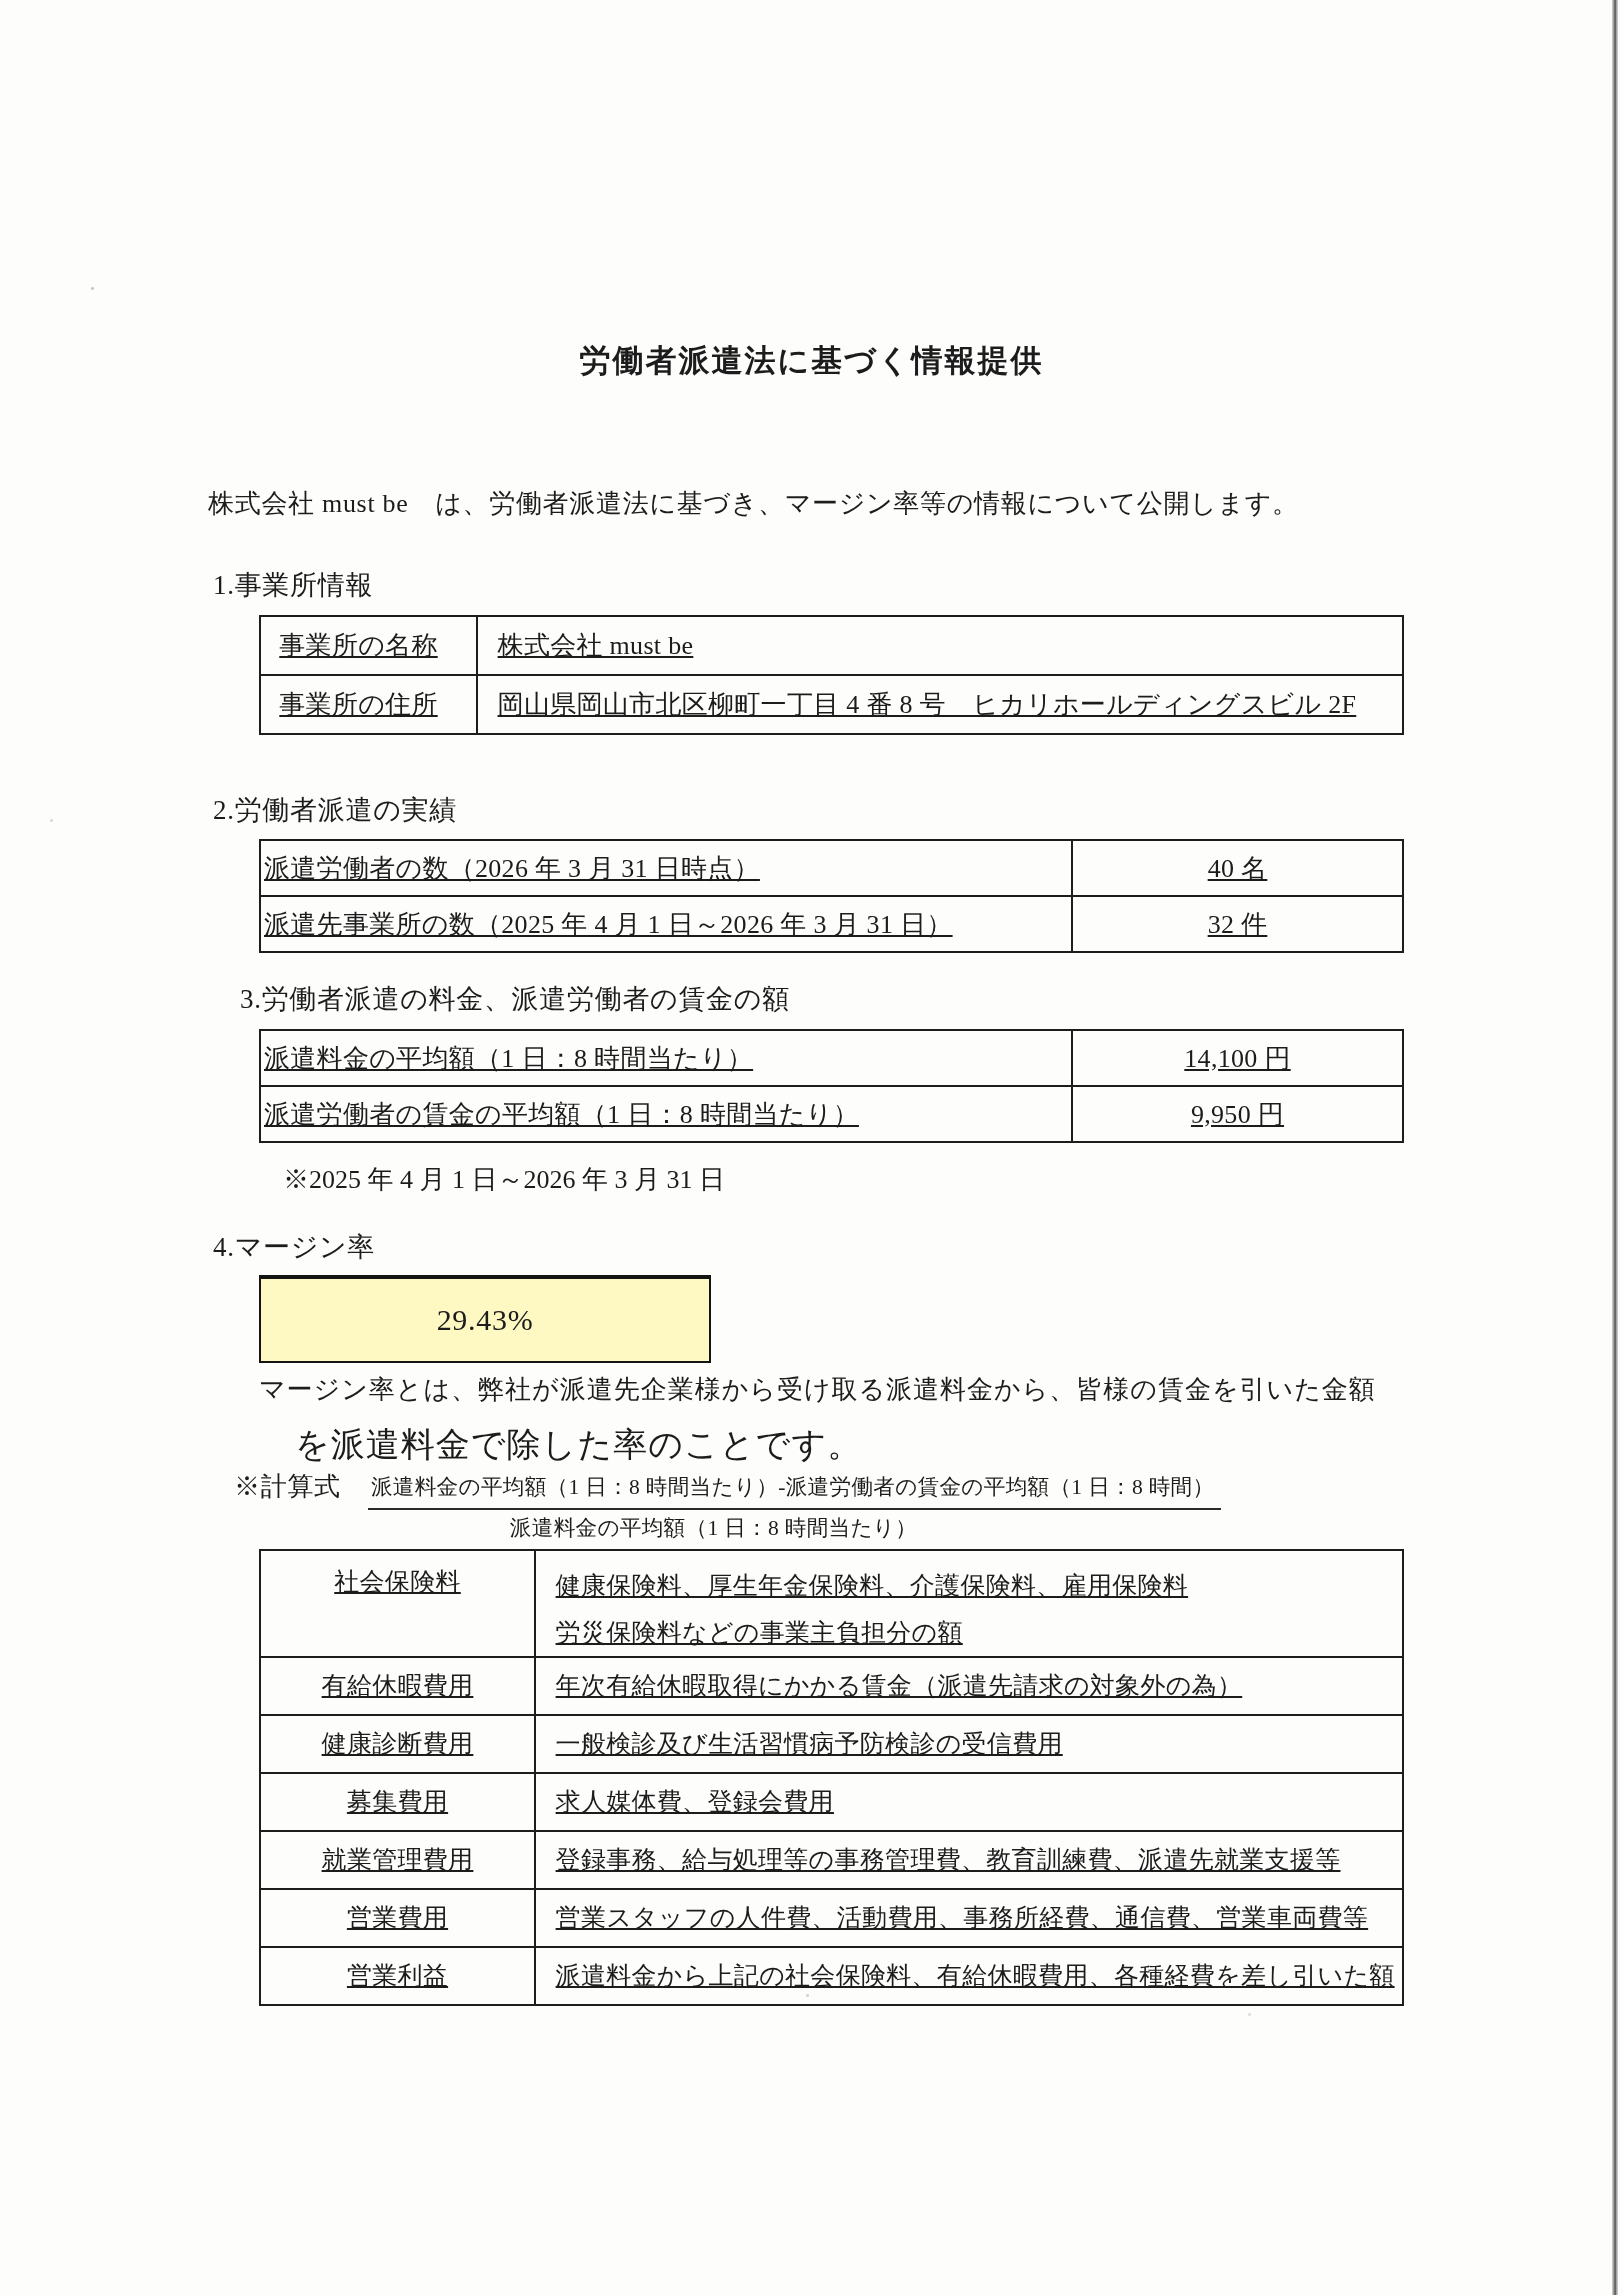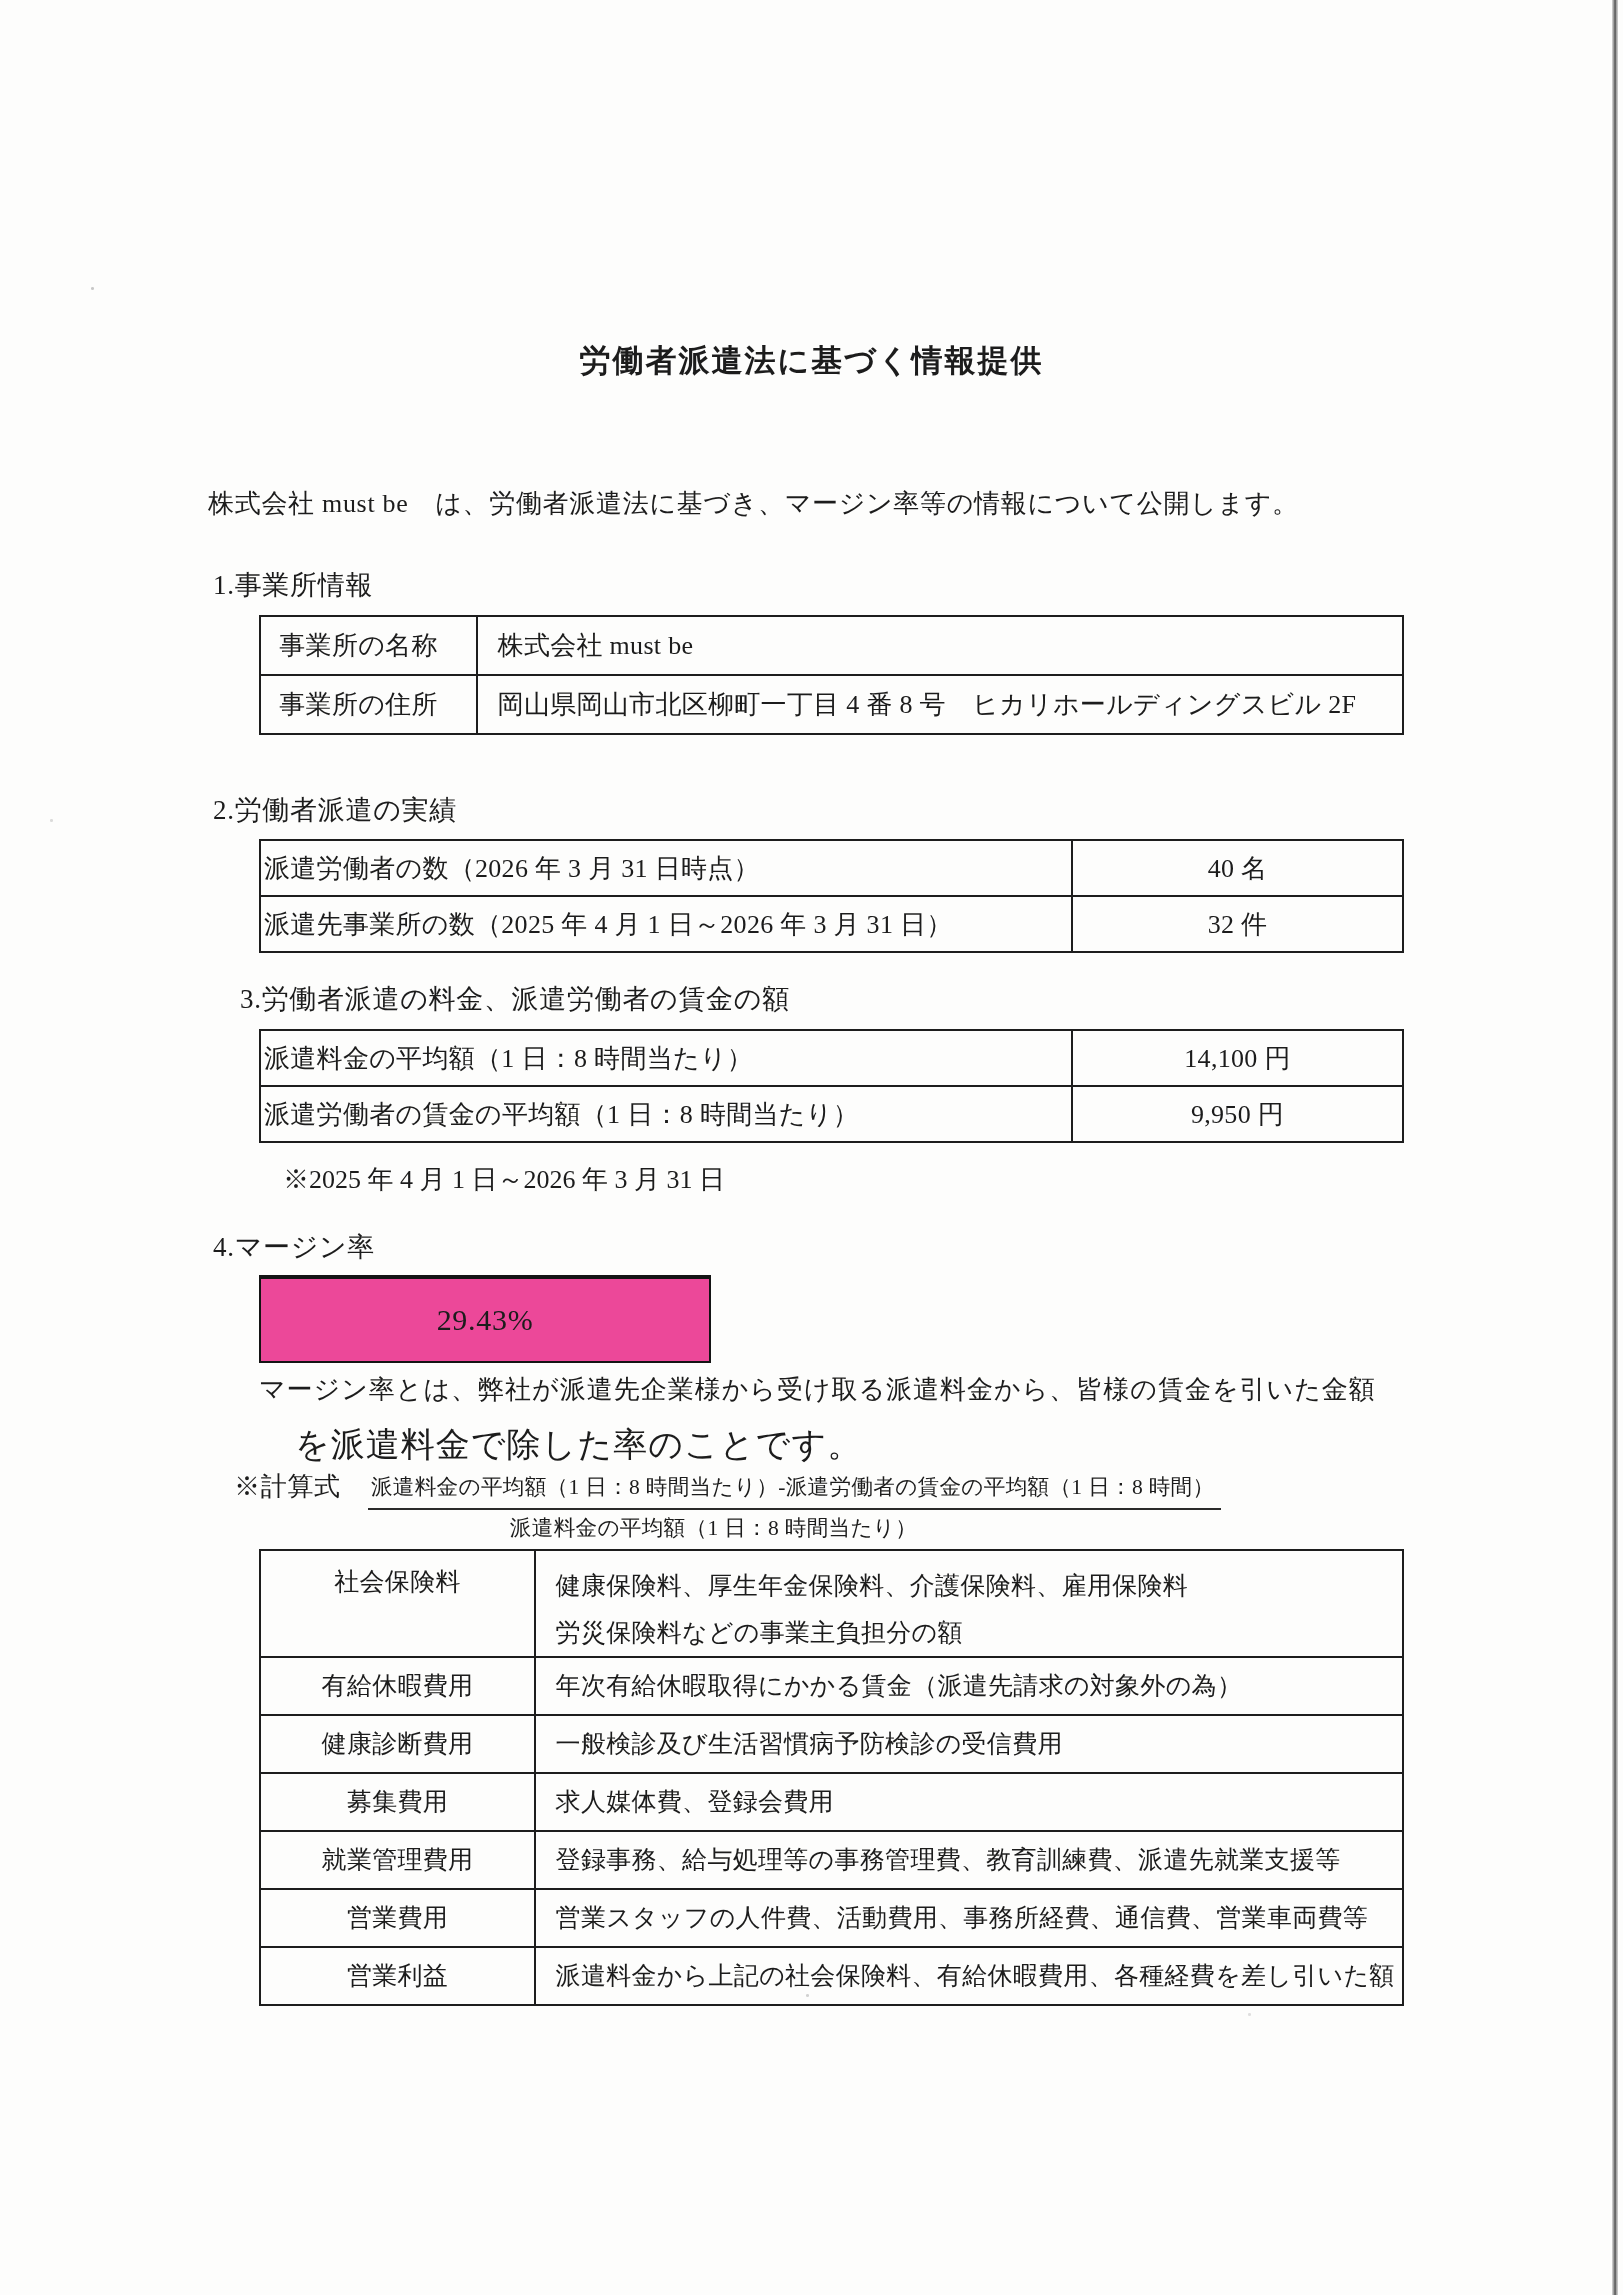--- a/index.html
+++ b/index.html
@@ -58,20 +58,21 @@
   .sh4 { top: 1229px; }
 
   
   table.doc {
     position: absolute;
     left: 259px;
     width: 1145px;
     border-collapse: collapse;
     table-layout: fixed;
     font-size: 26px;
+    text-decoration: underline;
   }
   table.doc td {
     border: 2px solid #1d1d1d;
     vertical-align: middle;
     letter-spacing: 0.3px;
   }
   table.t1 { top: 615px; }
   table.t1 td { height: 59px; }
   table.t1 .lbl { width: 217px; padding-left: 18.3px; }
   table.t1 .val { padding-left: 19.6px; }
@@ -91,21 +92,21 @@
   
   .margin-box {
     position: absolute;
     left: 259px; top: 1275px;
     width: 452px; height: 88px;
     border: 2.6px solid #141414;
     border-top-width: 4.6px;
     display: flex; align-items: center; justify-content: center;
     font-size: 30px;
     letter-spacing: 0.7px;
-    background: #ec4899;
+    background: #fef9c3;
   }
   .desc1 { position: absolute; left: 259px; top: 1372px; font-size: 26px; letter-spacing: 1px; }
   .desc2 { position: absolute; left: 259px; top: 1422px; font-size: 34px; letter-spacing: 1px; margin-left: 36px; }
 
   .formula-row {
     position: absolute;
     left: 234px; top: 1469px;
     display: flex;
     align-items: flex-start;
   }

